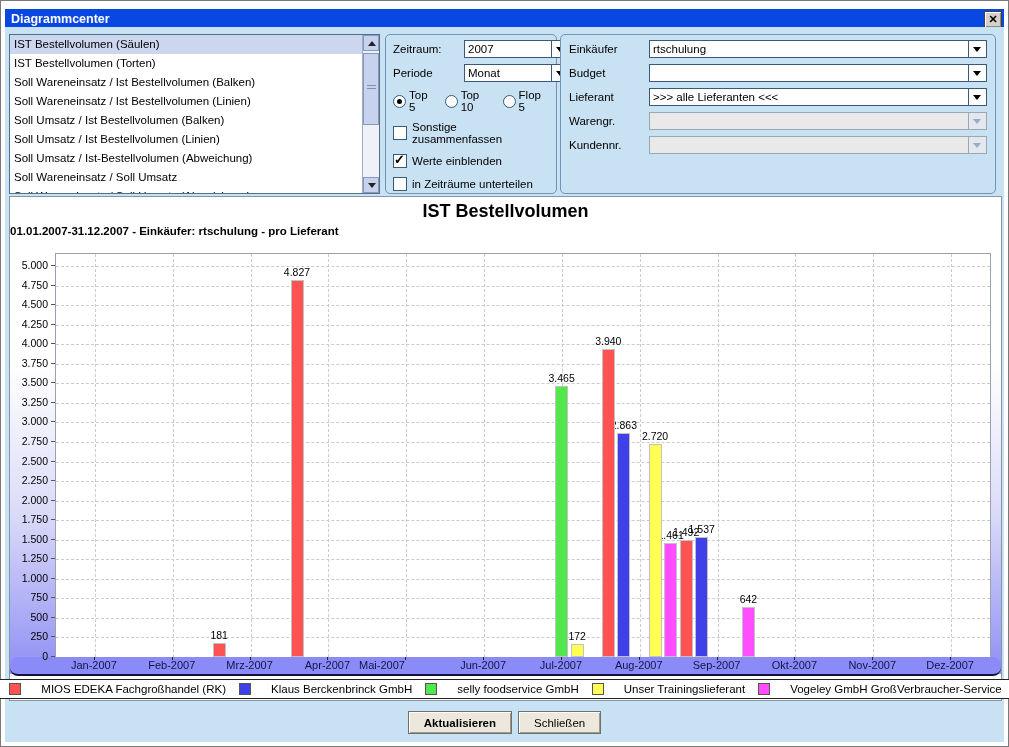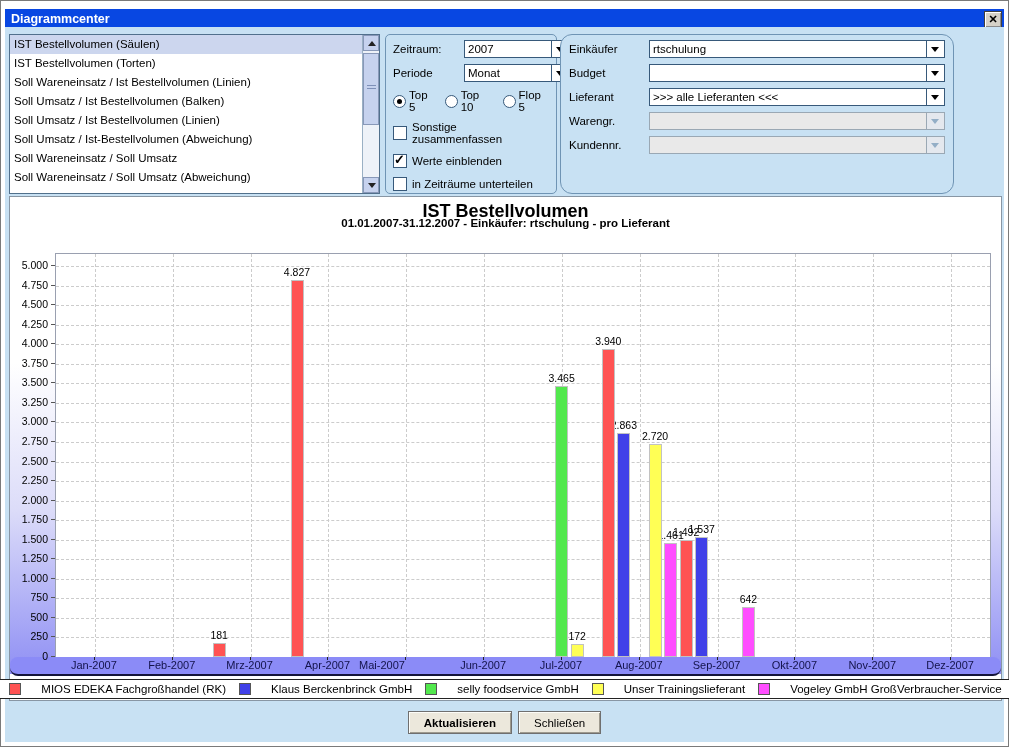--- a/index.html
+++ b/index.html
@@ -22,21 +22,21 @@
   .sb-btn{position:absolute;left:0;width:16px;height:16px;background:#c6d2ee;border:1px solid #8898b8;box-sizing:border-box;}
   .sb-up{top:0;} .sb-down{bottom:0;}
   .tri-up{position:absolute;left:4px;top:5px;width:0;height:0;border-left:4px solid transparent;border-right:4px solid transparent;border-bottom:5px solid #222;}
   .tri-down{position:absolute;left:4px;top:5px;width:0;height:0;border-left:4px solid transparent;border-right:4px solid transparent;border-top:5px solid #222;}
   .sb-thumb{position:absolute;left:0;top:18px;width:16px;height:72px;background:#c6d2ee;border:1px solid #8898b8;box-sizing:border-box;}
   .sb-grip{position:absolute;left:3px;top:31px;width:9px;height:6px;
     background:repeating-linear-gradient(180deg,#7e90b8 0,#7e90b8 1px,transparent 1px,transparent 3px);}
 
   .panel{position:absolute;top:7px;background:#c8e1f3;border:1px solid #6f94b4;border-radius:5px;box-sizing:border-box;}
   .panel-mid{left:380px;width:172px;height:160px;padding:5px 7px;}
-  .panel-right{left:555px;width:394px;height:160px;padding:5px 8px;border-radius:12px;}
+  .panel-right{left:555px;width:436px;height:160px;padding:5px 8px;}
 
   .row{display:flex;align-items:center;margin-bottom:6px;}
   .lbl{font-size:11.5px;color:#000;}
   .panel-mid .lbl{width:55px;flex:none;}
   .panel-right .lbl{width:64px;flex:none;}
   .combo{display:flex;align-items:center;height:18px;flex:1;padding-left:16px;}
   .combo-field{flex:1;height:18px;line-height:16px;background:#fff;border:1px solid #37597a;
     font-size:11.5px;padding:0 3px;box-sizing:border-box;white-space:nowrap;overflow:hidden;}
   .combo-btn{width:18px;height:18px;background:#fff;border:1px solid #37597a;border-left:none;
     box-sizing:border-box;position:relative;}
@@ -54,21 +54,21 @@
   .check-row{display:flex;align-items:center;gap:5px;font-size:11.5px;margin-bottom:9px;}
   .check-box{width:12px;height:12px;border:1px solid #37597a;background:#fff;position:relative;flex:none;}
   .check-box.on::after{content:"✓";position:absolute;left:0px;top:-3px;font-size:13px;font-weight:bold;color:#000;}
   .check-row.disabled{color:#8fa6bc;}
   .check-row.disabled .check-box{border-color:#9ab0c4;}
 
   
   .chart-panel{position:absolute;left:4px;top:169px;width:993px;height:505px;background:#fff;
     border:1px solid #8896a4;box-sizing:border-box;}
   .chart-title{position:absolute;left:0;right:0;top:4px;text-align:center;font-size:18px;font-weight:bold;color:#000;}
-  .chart-subtitle{position:absolute;left:0;right:0;top:20px;text-align:center;font-size:11.5px;font-weight:bold;color:#000;}
+  .chart-subtitle{position:absolute;left:0;right:0;top:28px;font-size:11.5px;font-weight:bold;color:#000;}
   .plot-region{position:absolute;left:0;top:46px;width:991px;height:431px;
     background:linear-gradient(180deg,#ffffff 0%,#ffffff 28%,#dcdcf9 62%,#8f8ff4 100%);}
   .plot-area{position:absolute;left:45px;top:10px;width:934px;height:403px;background:#fff;
     border:1px solid #9aa0b0;box-sizing:content-box;}
   .hgrid{position:absolute;left:0;width:100%;height:0;border-top:1px dashed #cccccc;z-index:1;}
   .vgrid{position:absolute;top:0;height:100%;width:0;border-left:1px dashed #cccccc;z-index:1;}
   .bar{position:absolute;bottom:0;box-sizing:border-box;border:1px solid #c2c2c2;z-index:3;}
   .bar-label{position:absolute;transform:translateX(-50%);font-size:10.5px;color:#000;white-space:nowrap;z-index:2;}
   .ytick-label{position:absolute;width:38px;text-align:right;font-size:10.5px;color:#000;}
   .ytick-mark{position:absolute;width:4px;height:1px;background:#555;}
@@ -99,20 +99,21 @@
       <span>Diagrammcenter</span>
       <button class="close-btn"><span>✕</span></button>
     </div>
 
     <div class="content">
 
       <div class="listbox">
         <div class="lb-items" id="lb-items">
             <div class="lb-item selected">IST Bestellvolumen (Säulen)</div>
             <div class="lb-item">IST Bestellvolumen (Torten)</div>
+            <div class="lb-item">Soll Wareneinsatz / Ist Bestellvolumen (Balken)</div>
             <div class="lb-item">Soll Wareneinsatz / Ist Bestellvolumen (Linien)</div>
             <div class="lb-item">Soll Umsatz / Ist Bestellvolumen (Balken)</div>
             <div class="lb-item">Soll Umsatz / Ist Bestellvolumen (Linien)</div>
             <div class="lb-item">Soll Umsatz / Ist-Bestellvolumen (Abweichung)</div>
             <div class="lb-item">Soll Wareneinsatz / Soll Umsatz</div>
             <div class="lb-item">Soll Wareneinsatz / Soll Umsatz (Abweichung)</div>
           </div>
         <div class="scrollbar">
           <div class="sb-btn sb-up">
               <span class="tri-up"></span>

